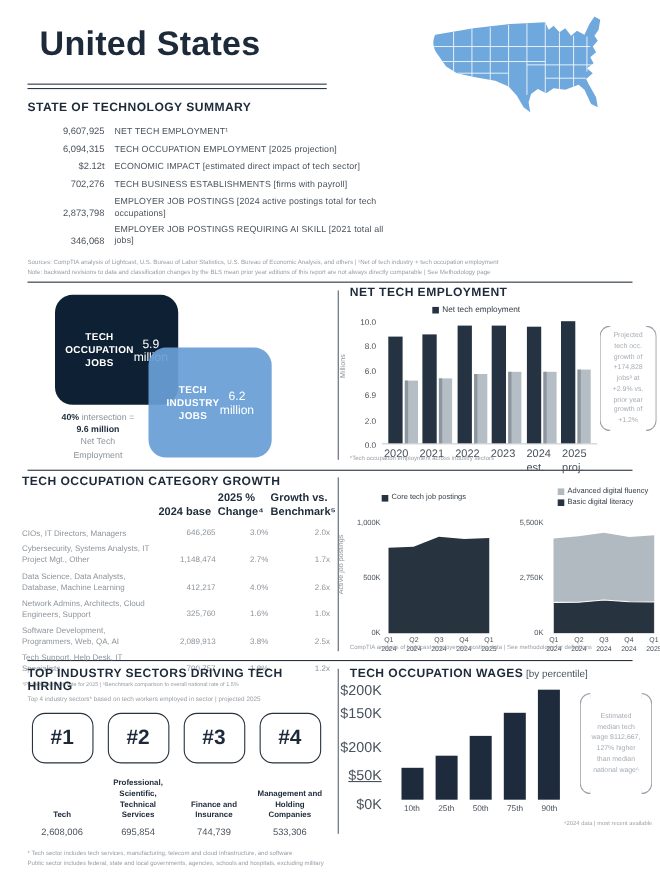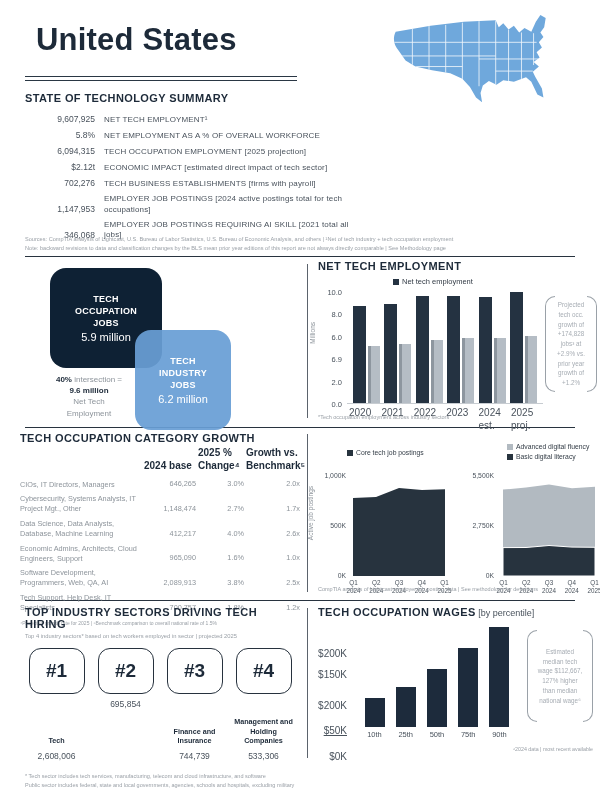--- a/index.html
+++ b/index.html
@@ -23,24 +23,24 @@
   .src{position:absolute;left:25px;top:235px;width:555px;font-size:5.6px;color:#9aa0a7;line-height:1.55;}
 
   
   .hr{position:absolute;left:25px;width:550px;border-top:1.5px solid #28333f;}
   #hr1{top:256px;} #hr2{top:427px;} #hr3{top:600px;}
   .vr{position:absolute;left:307px;width:0;border-left:1px solid #5b636c;}
   #vr1{top:264px;height:154px;} #vr2{top:434px;height:158px;} #vr3{top:608px;height:150px;}
 
   
   #venn{position:absolute;left:25px;top:262px;width:278px;height:162px;}
-  .venn-box{position:absolute;border-radius:16px;color:#fff;display:flex;flex-direction:column;
+  .venn-box{position:absolute;border-radius:16px;color:#fff;display:flex;flex-direction:row;
             align-items:center;justify-content:center;text-align:center;padding:16px;box-sizing:border-box;}
   .venn-dark{left:25px;top:6px;width:112px;height:100px;background:#0e2134;z-index:1;}
-  .venn-blue{left:110px;top:68px;width:96px;height:100px;background:rgba(104,158,213,.93);z-index:2;}
+  .venn-blue{left:110px;top:54px;width:112px;height:100px;background:rgba(104,158,213,.93);z-index:2;}
   .venn-title{font-size:9px;font-weight:700;line-height:1.35;letter-spacing:.3px;}
   .venn-value{font-size:11px;margin-top:2px;}
   .venn-note{position:absolute;left:8px;top:112px;width:112px;text-align:center;font-size:8px;
              color:#8d949b;line-height:1.4;z-index:3;}
   .venn-note b{color:#1d2a39;}
   .vn-strong{font-weight:700;color:#1d2a39;}
   .vn-grey{width:70px;margin:0 auto;}
 
   
   .bracketed{position:relative;display:flex;align-items:center;justify-content:center;
@@ -110,21 +110,21 @@
   .card-name{margin-top:6px;min-height:46px;display:flex;align-items:flex-end;justify-content:center;
              text-align:center;font-size:7.2px;font-weight:700;color:#1d2a39;line-height:1.35;}
   .card-value{margin-top:5px;text-align:center;font-size:8.5px;color:#49525c;}
   .sectors-foot{margin-top:11px;font-size:5.5px;color:#9aa0a7;line-height:1.6;}
 
   
   #wages{position:absolute;left:315px;top:606px;width:282px;height:170px;}
   #w-heading{position:absolute;left:3px;top:0;}
   #w-heading .suffix{font-weight:400;font-size:9px;color:#49525c;letter-spacing:0;}
   #w-yticks{position:absolute;left:0;top:0;width:36px;height:140px;}
-  #w-yticks div{position:absolute;right:4px;font-size:10px;color:#49525c;margin-top:28px;}
+  #w-yticks div{position:absolute;right:4px;font-size:13px;color:#49525c;}
   #w-bars{position:absolute;left:42px;top:18px;width:160px;height:103px;display:flex;
           align-items:flex-end;justify-content:space-between;padding:0 8px;box-sizing:border-box;}
   .w-bar{width:20px;background:#1d2b3c;}
   #w-xlabels{position:absolute;left:42px;top:124px;width:160px;display:flex;justify-content:space-between;
              padding:0 4px;box-sizing:border-box;}
   .w-xlab{width:27px;text-align:center;font-size:7.5px;color:#49525c;}
   #w-callout{position:absolute;left:212px;top:24px;width:66px;height:92px;}
   #w-foot{position:absolute;right:4px;top:140px;font-size:5.3px;color:#9aa0a7;}
 </style>
 </head>
@@ -147,37 +147,33 @@
     </g>
   </svg>
 
   <div id="summary-heading" class="sec-heading">STATE OF TECHNOLOGY SUMMARY</div>
   <div id="stats">
       <div class="stat-row">
         <div class="stat-value">9,607,925</div>
         <div class="stat-label">NET TECH EMPLOYMENT¹</div>
       </div>
       <div class="stat-row">
-        <div class="stat-value">5.8%</div>
-        <div class="stat-label">NET EMPLOYMENT AS A % OF OVERALL WORKFORCE</div>
-      </div>
-      <div class="stat-row">
         <div class="stat-value">6,094,315</div>
         <div class="stat-label">TECH OCCUPATION EMPLOYMENT [2025 projection]</div>
       </div>
       <div class="stat-row">
         <div class="stat-value">$2.12t</div>
         <div class="stat-label">ECONOMIC IMPACT [estimated direct impact of tech sector]</div>
       </div>
       <div class="stat-row">
         <div class="stat-value">702,276</div>
         <div class="stat-label">TECH BUSINESS ESTABLISHMENTS [firms with payroll]</div>
       </div>
       <div class="stat-row">
-        <div class="stat-value">1,147,953</div>
+        <div class="stat-value">2,873,798</div>
         <div class="stat-label">EMPLOYER JOB POSTINGS [2024 active postings total for tech occupations]</div>
       </div>
       <div class="stat-row">
         <div class="stat-value">346,068</div>
         <div class="stat-label">EMPLOYER JOB POSTINGS REQUIRING AI SKILL [2021 total all jobs]</div>
       </div>
     </div>
   <div class="src">
     <div>Sources: CompTIA analysis of Lightcast, U.S. Bureau of Labor Statistics, U.S. Bureau of Economic Analysis, and others | ¹Net of tech industry + tech occupation employment</div>
     <div>Note: backward revisions to data and classification changes by the BLS mean prior year editions of this report are not always directly comparable | See Methodology page</div>
@@ -291,22 +287,22 @@
         <div class="cg-num">3.0%</div>
         <div class="cg-num">2.0x</div>
         <div class="cg-label">Cybersecurity, Systems Analysts, IT Project Mgt., Other</div>
         <div class="cg-num">1,148,474</div>
         <div class="cg-num">2.7%</div>
         <div class="cg-num">1.7x</div>
         <div class="cg-label">Data Science, Data Analysts, Database, Machine Learning</div>
         <div class="cg-num">412,217</div>
         <div class="cg-num">4.0%</div>
         <div class="cg-num">2.6x</div>
-        <div class="cg-label">Economic Admins, Architects, Cloud Engineers, Support</div>
-        <div class="cg-num">965,090</div>
+        <div class="cg-label">Network Admins, Architects, Cloud Engineers, Support</div>
+        <div class="cg-num">325,760</div>
         <div class="cg-num">1.6%</div>
         <div class="cg-num">1.0x</div>
         <div class="cg-label">Software Development, Programmers, Web, QA, AI</div>
         <div class="cg-num">2,089,913</div>
         <div class="cg-num">3.8%</div>
         <div class="cg-num">2.5x</div>
         <div class="cg-label">Tech Support, Help Desk, IT Specialists</div>
         <div class="cg-num">700,757</div>
         <div class="cg-num">1.8%</div>
         <div class="cg-num">1.2x</div>
@@ -408,20 +404,23 @@
     <div id="cards">
         <div class="card">
           <div class="card-box">#1</div>
           <div class="card-name">
             <div>Tech</div>
           </div>
           <div class="card-value">2,608,006</div>
         </div>
         <div class="card">
           <div class="card-box">#2</div>
+          <div class="card-name">
+            <div>Professional, Scientific, Technical Services</div>
+          </div>
           <div class="card-value">695,854</div>
         </div>
         <div class="card">
           <div class="card-box">#3</div>
           <div class="card-name">
             <div>Finance and Insurance</div>
           </div>
           <div class="card-value">744,739</div>
         </div>
         <div class="card">

